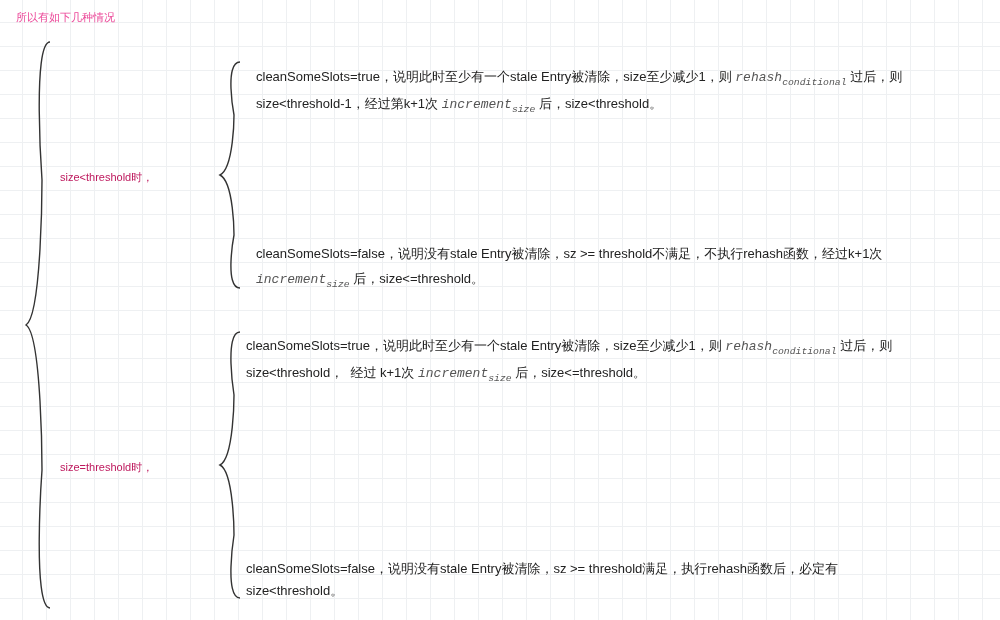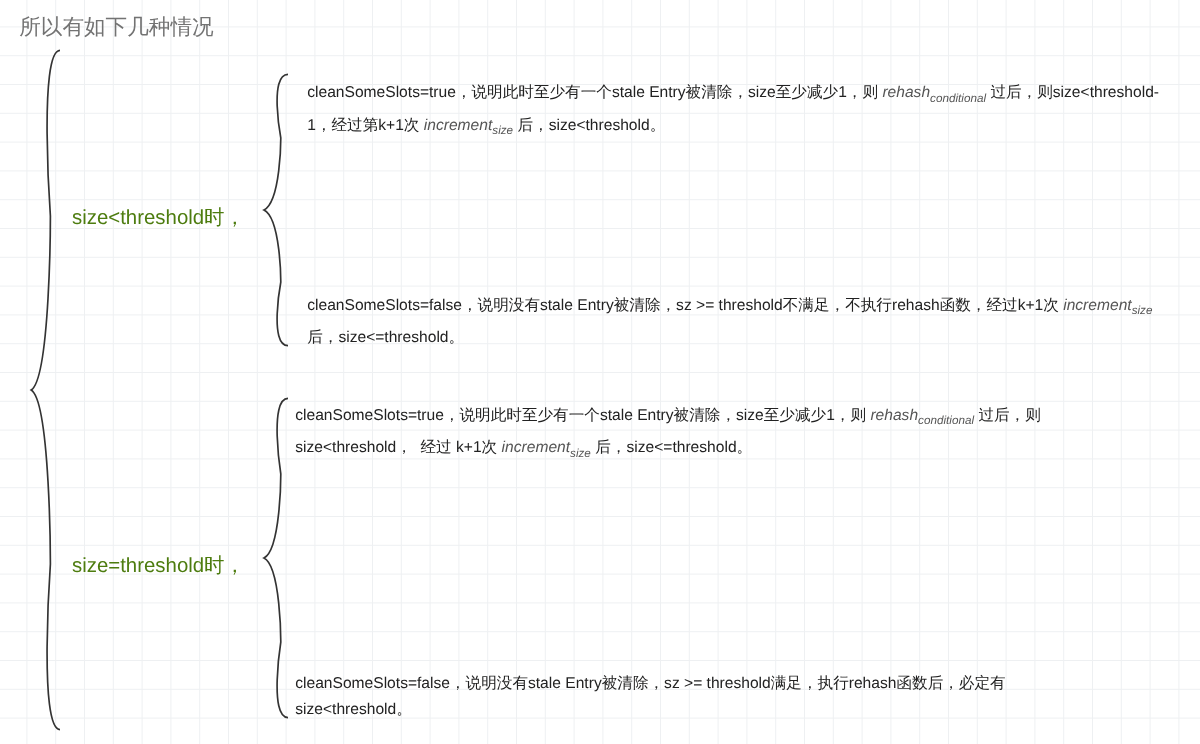--- a/index.html
+++ b/index.html
@@ -15,33 +15,33 @@
     background-image:
       linear-gradient(#eef0f2 1px, transparent 1px),
       linear-gradient(90deg, #eef0f2 1px, transparent 1px);
     background-size: 24px 24px;
     background-position: -2px -2px;
   }
   .title {
     position: absolute;
     top: 10px;
     left: 16px;
-    font-size: 18px;
-    color: #737373;
+    font-size: 11px;
+    color: #ec4899;
   }
   .formula {
-    font-family: Liberation Sans, sans-serif;
+    font-family: Liberation Mono, monospace;
     font-style: italic;
     color: #555;
   }
   .formula sub { font-size: 0.75em; font-style: italic; }
   .case-label {
     position: absolute;
-    font-size: 17px;
-    color: #4d7c0f;
+    font-size: 11px;
+    color: #be185d;
     text-align: center;
   }
   .case-text {
     position: absolute;
     font-size: 13px;
     color: #222;
     line-height: 1.9;
   }
   svg.brace { position: absolute; overflow: visible; }
   svg.brace path { fill: none; stroke: #333; stroke-width: 1.4; }

